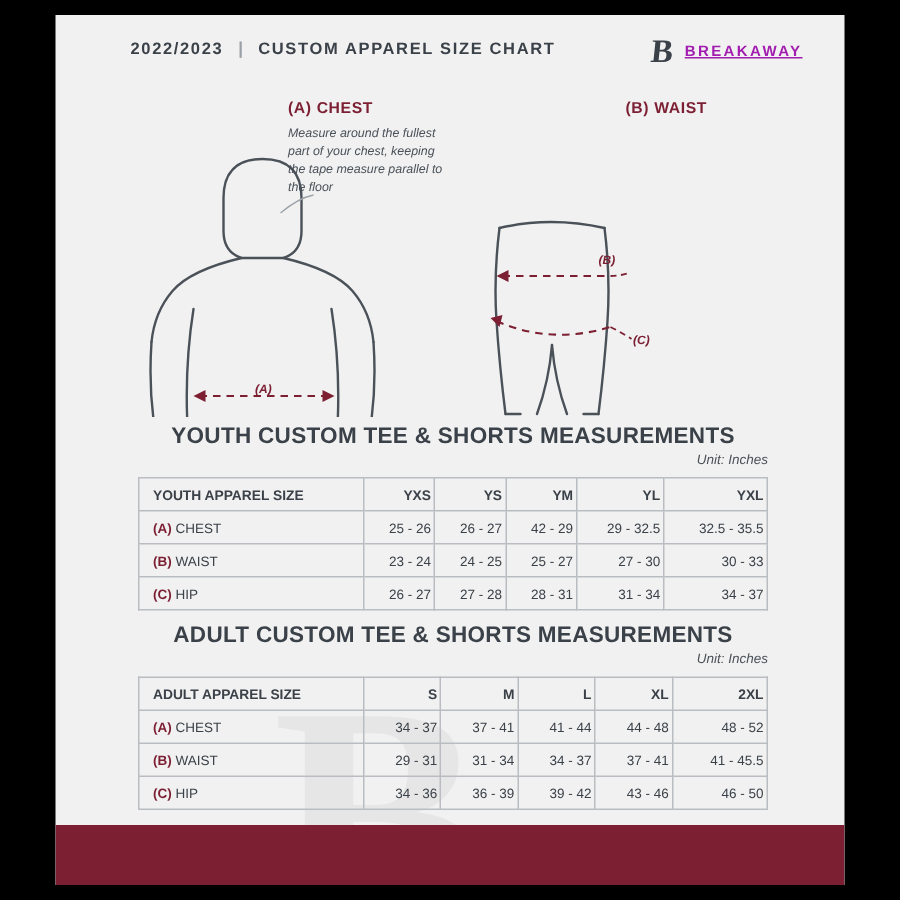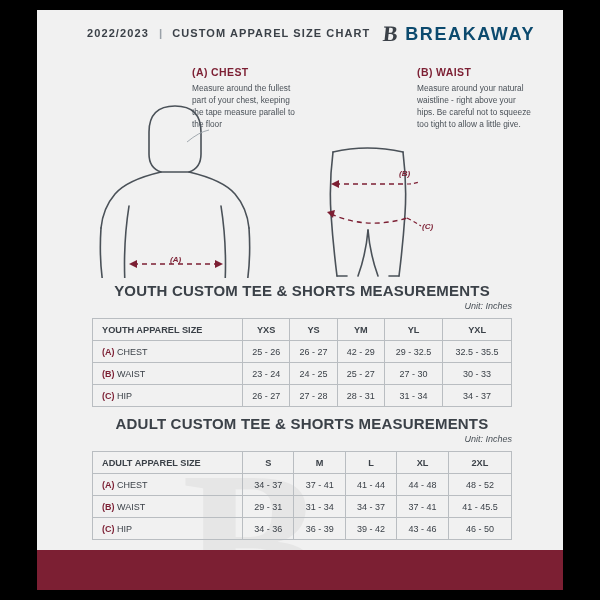--- a/index.html
+++ b/index.html
@@ -80,24 +80,25 @@
   .brand-mark {
     font-family: "Liberation Serif", serif;
     font-size: 22px;
     font-weight: bold;
     color: #3b4148;
     line-height: 1;
     margin-right: 8px;
     transform: skewX(-6deg);
   }
   .brand-name {
-    font-size: 18px;
+    font-size: 10px;
     font-weight: bold;
     letter-spacing: 1.6px;
-    color: #0c4a6e;
+    color: #a21caf;
+    text-decoration: underline;
   }
   
   .diagram {
     position: absolute;
     left: 0;
     top: 46px;
     width: 526px;
     height: 222px;
   }
   .callout {
@@ -108,20 +109,21 @@
     font-size: 10.5px;
     font-weight: bold;
     color: #7c1f33;
     letter-spacing: .4px;
     margin-bottom: 4px;
   }
   .callout .cbody {
     font-size: 8.3px;
     line-height: 1.45;
     color: #4a5158;
+    font-style: italic;
   }
   #callout-chest { left: 155px; top: 10px; width: 105px; }
   #callout-waist { left: 380px; top: 10px; width: 115px; }
   #callout-hips  { left: 380px; top: 116px; width: 118px; }
 
   .marker {
     position: absolute;
     font-size: 8px;
     font-style: italic;
     font-weight: bold;
@@ -152,21 +154,21 @@
     border-collapse: collapse;
     width: 420px;
     background: transparent;
     border-radius: 31px;
   }
   th, td {
     border: 1px solid #b9bdc1;
     height: 21px;
     font-size: 9px;
     color: #3b4148;
-    text-align: center;
+    text-align: right;
     padding: 0 2px;
   }
   th.rowhead, td.rowhead {
     text-align: left;
     padding-left: 9px;
     width: 138px;
   }
   th {
     font-weight: bold;
     font-size: 9.2px;
@@ -248,21 +250,20 @@
       <div class="marker" style="left:133px; top:199px;">(A)</div>
       <div class="marker" style="left:362px; top:113px;">(B)</div>
       <div class="marker" style="left:385px; top:166px;">(C)</div>
 
       <div class="callout" id="callout-chest">
         <div class="ctitle">(A) CHEST</div>
         <div class="cbody">Measure around the fullest part of your chest, keeping the tape measure parallel to the floor</div>
       </div>
       <div class="callout" id="callout-waist">
         <div class="ctitle">(B) WAIST</div>
-        <div class="cbody">Measure around your natural waistline - right above your hips. Be careful not to squeeze too tight to allow a little give.</div>
       </div>
     </div>
 
     <div class="section" id="youth-section">
       <div class="sect-title">YOUTH CUSTOM TEE &amp; SHORTS MEASUREMENTS</div>
       <div class="sect-sub">Unit: Inches</div>
       <table>
         <thead>
           <tr>
             <th class="rowhead">YOUTH APPAREL SIZE</th>

